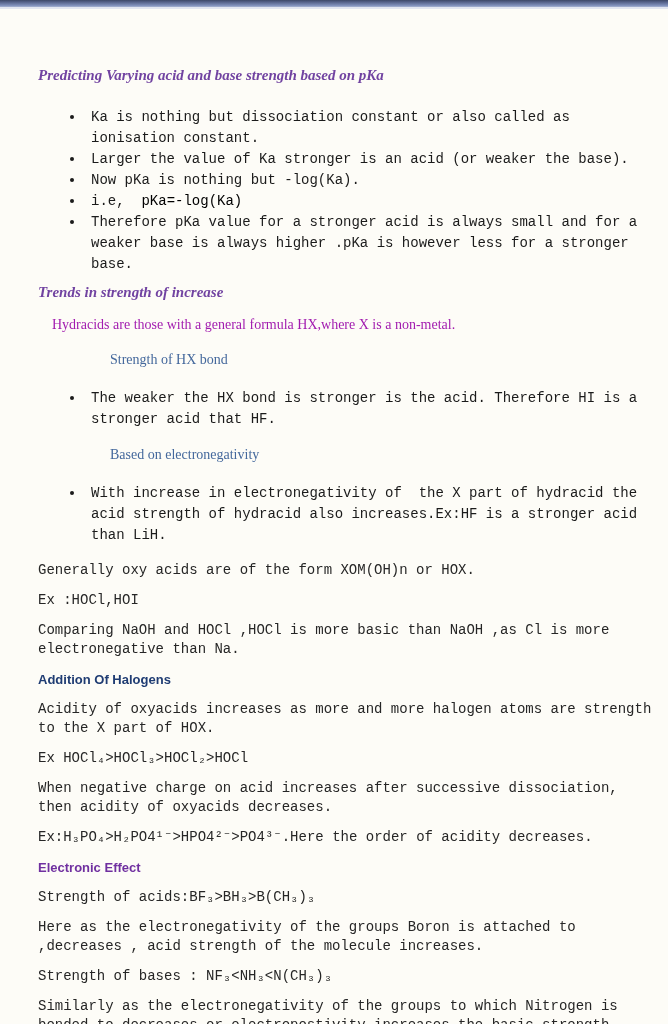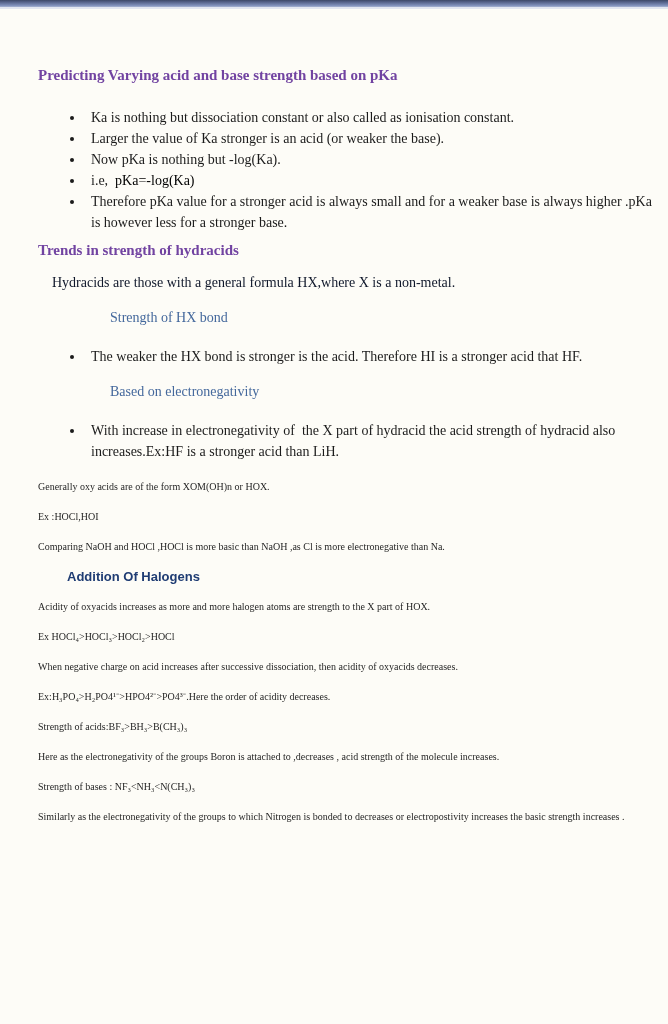--- a/index.html
+++ b/index.html
@@ -15,53 +15,54 @@
     border-bottom: 2px solid #e2e6f0;
   }
   .doc {
     padding: 57px 10px 0 38px;
   }
   
   .h-serif-purple {
     font-family: "Liberation Serif", "DejaVu Serif", serif;
     font-size: 15px; font-weight: bold;
     color: #7143a1;
-    margin: 0 0 23px 0; line-height: 18px;
+    margin: 0 0 23px 0; line-height: 18px; font-style: italic;
   }
   .h-serif-purple.trends { margin-bottom: 13px; }
   ul.serif-bullets {
     margin: 0 0 8px 0;
     padding: 0 0 0 47px;
     list-style: disc outside;
+    font-family: Liberation Mono, monospace;
   }
   ul.serif-bullets li {
     font-size: 14px; line-height: 21px; color: #1b1b1b;
     padding-left: 6px;
   }
   ul.serif-bullets.single { margin-bottom: 15px; }
   .red-formula { color: #000000; }
   .serif-para {
-    font-size: 14px; line-height: 21px; color: #0f172a;
+    font-size: 14px; line-height: 21px; color: #a21caf;
     margin: 0 0 15px 14px;
   }
   .sub-blue {
     font-size: 14px; line-height: 19px; color: #44689c;
     margin: 0 0 19px 72px;
   }
   
   .h-sans {
     font-family: "Liberation Sans", "DejaVu Sans", sans-serif;
     font-size: 13px; font-weight: bold;
     margin: 0 0 11px 0; line-height: 19px;
   }
   .h-sans.purple { color: #7030a0; }
-  .h-sans.navy { color: #1f3c73; margin-left: 29px; }
+  .h-sans.navy { color: #1f3c73; }
   .sans-para {
-    font-family: Liberation Serif, serif;
-    font-size: 10px; line-height: 19px; color: #262626;
+    font-family: Liberation Mono, monospace;
+    font-size: 14px; line-height: 19px; color: #262626;
     margin: 0 0 11px 0;
   }
 </style>
 </head>
 <body>
 
 <div>
   <div class="top-bar"></div>
 
   <div class="doc">
@@ -69,21 +70,21 @@
     <h1 class="h-serif-purple">Predicting Varying acid and base strength based on pKa</h1>
 
     <ul class="serif-bullets">
       <li>Ka is nothing but dissociation constant or also called as ionisation constant.</li>
       <li>Larger the value of Ka stronger is an acid (or weaker the base).</li>
       <li>Now pKa is nothing but -log(Ka).</li>
       <li><span>i.e,&nbsp; </span><span class="red-formula">pKa=-log(Ka)</span></li>
       <li>Therefore pKa value for a stronger acid is always small and for a weaker base is always higher .pKa is however less for a stronger base.</li>
     </ul>
 
-    <h1 class="h-serif-purple trends">Trends in strength of hydracids</h1>
+    <h1 class="h-serif-purple trends">Trends in strength of increase</h1>
 
     <p class="serif-para">Hydracids are those with a general formula HX,where X is a non-metal.</p>
 
     <p class="sub-blue">Strength of HX bond</p>
 
     <ul class="serif-bullets single">
       <li>The weaker the HX bond is stronger is the acid. Therefore HI is a stronger acid that HF.</li>
     </ul>
 
     <p class="sub-blue">Based on electronegativity</p>
@@ -95,19 +96,20 @@
     <p class="sans-para">Generally oxy acids are of the form XOM(OH)n or HOX.</p>
     <p class="sans-para">Ex :HOCl,HOI</p>
     <p class="sans-para">Comparing NaOH and HOCl ,HOCl is more basic than NaOH ,as Cl is more electronegative than Na.</p>
 
     <h2 class="h-sans navy">Addition Of Halogens</h2>
     <p class="sans-para">Acidity of oxyacids increases as more and more halogen atoms are strength to the X part of HOX.</p>
     <p class="sans-para">Ex HOCl₄&gt;HOCl₃&gt;HOCl₂&gt;HOCl</p>
     <p class="sans-para">When negative charge on acid increases after successive dissociation, then acidity of oxyacids decreases.</p>
     <p class="sans-para">Ex:H₃PO₄&gt;H₂PO4¹⁻&gt;HPO4²⁻&gt;PO4³⁻.Here the order of acidity decreases.</p>
 
+    <h2 class="h-sans purple">Electronic Effect</h2>
     <p class="sans-para">Strength of acids:BF₃&gt;BH₃&gt;B(CH₃)₃</p>
     <p class="sans-para">Here as the electronegativity of the groups Boron is attached to ,decreases , acid strength of the molecule increases.</p>
     <p class="sans-para">Strength of bases : NF₃&lt;NH₃&lt;N(CH₃)₃</p>
     <p class="sans-para">Similarly as the electronegativity of the groups to which Nitrogen is bonded to decreases or electropostivity increases the basic strength increases .</p>
 
   </div>
 </div>
 
 </body></html>

